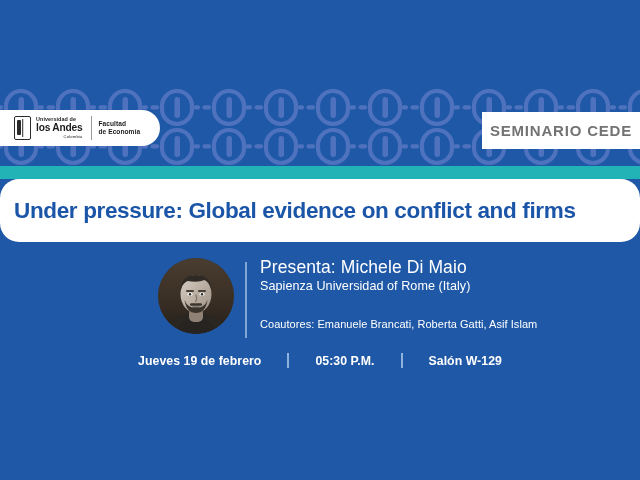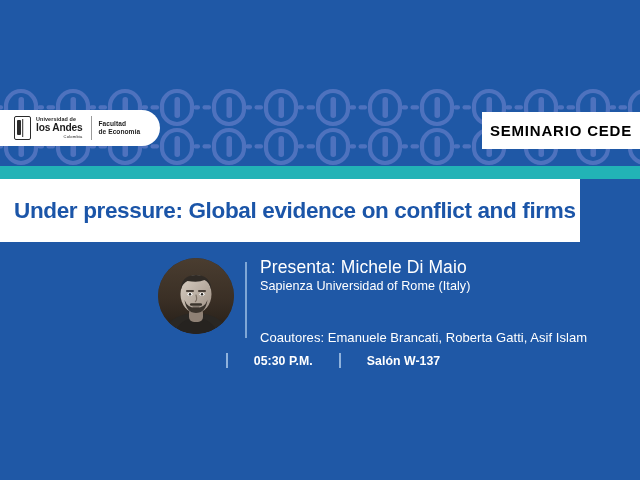--- a/index.html
+++ b/index.html
@@ -120,46 +120,47 @@
     right: 0;
     top: 112px;
     width: 158px;
     height: 37px;
     background: #ffffff;
     display: flex;
     align-items: center;
     justify-content: center;
   }
   .seminar-badge .label {
-    color: #000000;
+    color: #737373;
     font-size: 15px;
     font-weight: 700;
     letter-spacing: 0.8px;
   }
 
   
   .teal-rule {
     position: absolute;
     left: 0;
     top: 166px;
     width: 640px;
     height: 13px;
     background: #22B3B6;
   }
 
   
   .title-band {
     position: absolute;
     left: 0;
     top: 179px;
-    width: 580px;
+    width: 640px;
     height: 63px;
     background: #ffffff;
     display: flex;
     align-items: center;
+    border-radius: 19px;
   }
   .title-band .title-text {
     color: #1B55A8;
     font-size: 22.5px;
     font-weight: 700;
     letter-spacing: -0.35px;
     padding-left: 14px;
     white-space: nowrap;
   }
 
@@ -210,23 +211,23 @@
     font-size: 12.6px;
     font-weight: 400;
     letter-spacing: 0.05px;
     line-height: 1.15;
     margin-top: 2px;
     white-space: nowrap;
   }
   .coauthors {
     position: absolute;
     left: 247px;
-    top: 80px;
+    top: 68px;
     color: #ffffff;
-    font-size: 13px;
+    font-size: 11px;
     letter-spacing: 0.05px;
     white-space: nowrap;
   }
 
   
   .meta-line {
     position: absolute;
     left: 0;
     top: 353px;
     width: 640px;
@@ -349,19 +350,20 @@
 
     <div class="speaker-text">
       <div class="presenter-name">Presenta: Michele Di Maio</div>
       <div class="affiliation">Sapienza Universidad of Rome (Italy)</div>
     </div>
 
     <div class="coauthors">Coautores: Emanuele Brancati, Roberta Gatti, Asif Islam</div>
   </div>
 
   <div class="meta-line">
+    <span class="meta-item">Jueves 19 de febrero</span>
     <span class="meta-sep"></span>
     <span class="meta-item">05:30 P.M.</span>
     <span class="meta-sep"></span>
-    <span class="meta-item">Salón W-137</span>
+    <span class="meta-item">Salón W-129</span>
   </div>
 
 </div>
 
 </body></html>

